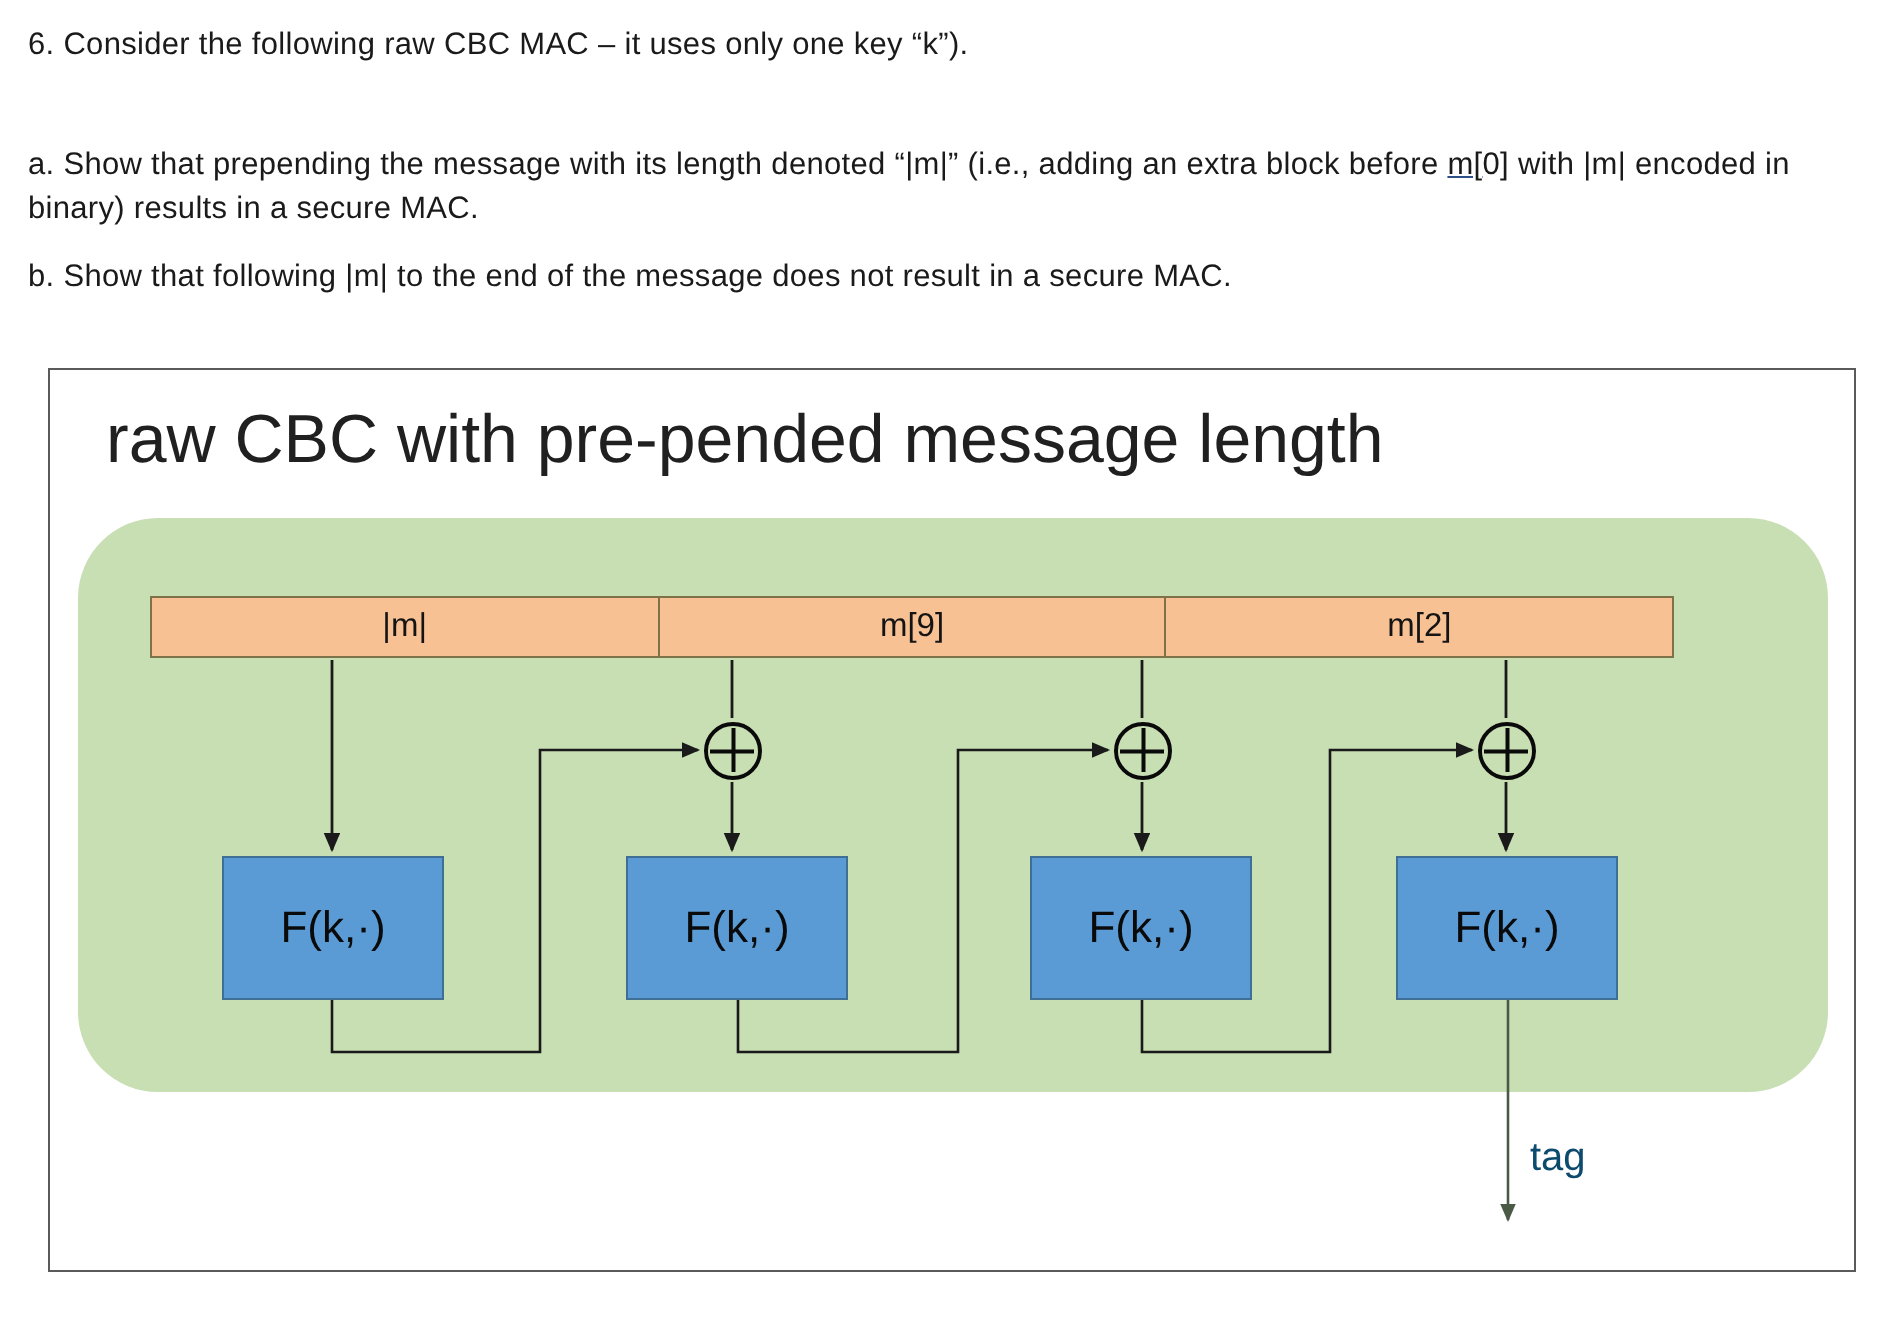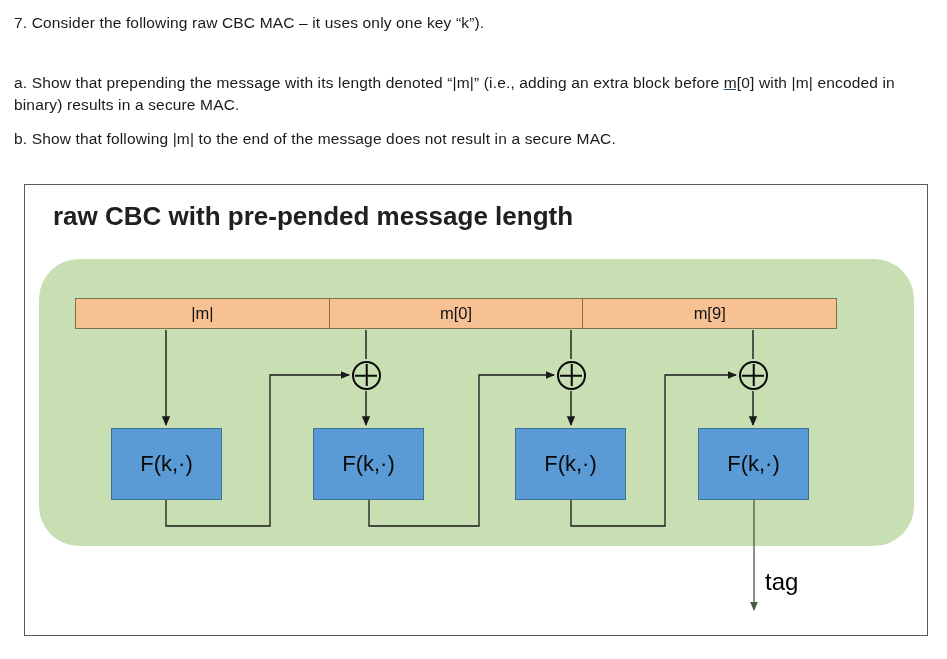--- a/index.html
+++ b/index.html
@@ -61,24 +61,23 @@
     width: 904px;
     height: 452px;
     border: 1px solid #5a5a5a;
     background: #ffffff;
     box-sizing: border-box;
   }
   #diagram-title {
     position: absolute;
     left: 28px;
     top: 16px;
-    font-size: 26px;
+    font-size: 34px;
     color: #202020;
     white-space: nowrap;
-    font-weight: bold;
   }
 
   
   #green-panel {
     position: absolute;
     left: 14px;
     top: 74px;
     width: 875px;
     height: 287px;
     background: #c8dfb4;
@@ -163,47 +162,47 @@
     left: 0; top: 0;
     width: 947px; height: 659px;
     pointer-events: none;
   }
 
   
   #tag-label {
     position: absolute;
     left: 765px;
     top: 568px;
-    font-size: 24px;
-    color: #000000;
+    font-size: 20px;
+    color: #0c4a6e;
   }
 </style>
 </head>
 <body>
 
 <div id="question-block">
-  <div class="q-line" id="q-intro">7. Consider the following raw CBC MAC – it uses only one key “k”).</div>
+  <div class="q-line" id="q-intro">6. Consider the following raw CBC MAC – it uses only one key “k”).</div>
 
   <div class="q-line" id="q-a"><span>a. Show that prepending the message with its length denoted “|m|” (i.e., adding an extra block before </span><span class="underline-term">m[</span><span>0] with |m| encoded in binary) results in a secure MAC.</span></div>
 
   <div class="q-line" id="q-b">b. Show that following |m| to the end of the message does not result in a secure MAC.</div>
 </div>
 
 <div id="diagram-frame">
 
   <div id="diagram-title">raw CBC with pre-pended message length</div>
 
   <div id="green-panel"></div>
 
 </div>
 
 <div id="message-row">
   <div class="msg-block">|m|</div>
-  <div class="msg-block">m[0]</div>
   <div class="msg-block">m[9]</div>
+  <div class="msg-block">m[2]</div>
 </div>
 
 <svg id="wires" viewBox="0 0 947 659">
   <defs>
     <marker id="arrowhead" markerWidth="8" markerHeight="8" refX="6.2" refY="3" orient="auto" markerUnits="strokeWidth">
       <path d="M0,0 L7,3 L0,6 z" fill="#1a1a1a"></path>
     </marker>
     <marker id="arrowhead-gray" markerWidth="8" markerHeight="8" refX="6.2" refY="3" orient="auto" markerUnits="strokeWidth">
       <path d="M0,0 L7,3 L0,6 z" fill="#4a5a46"></path>
     </marker>

